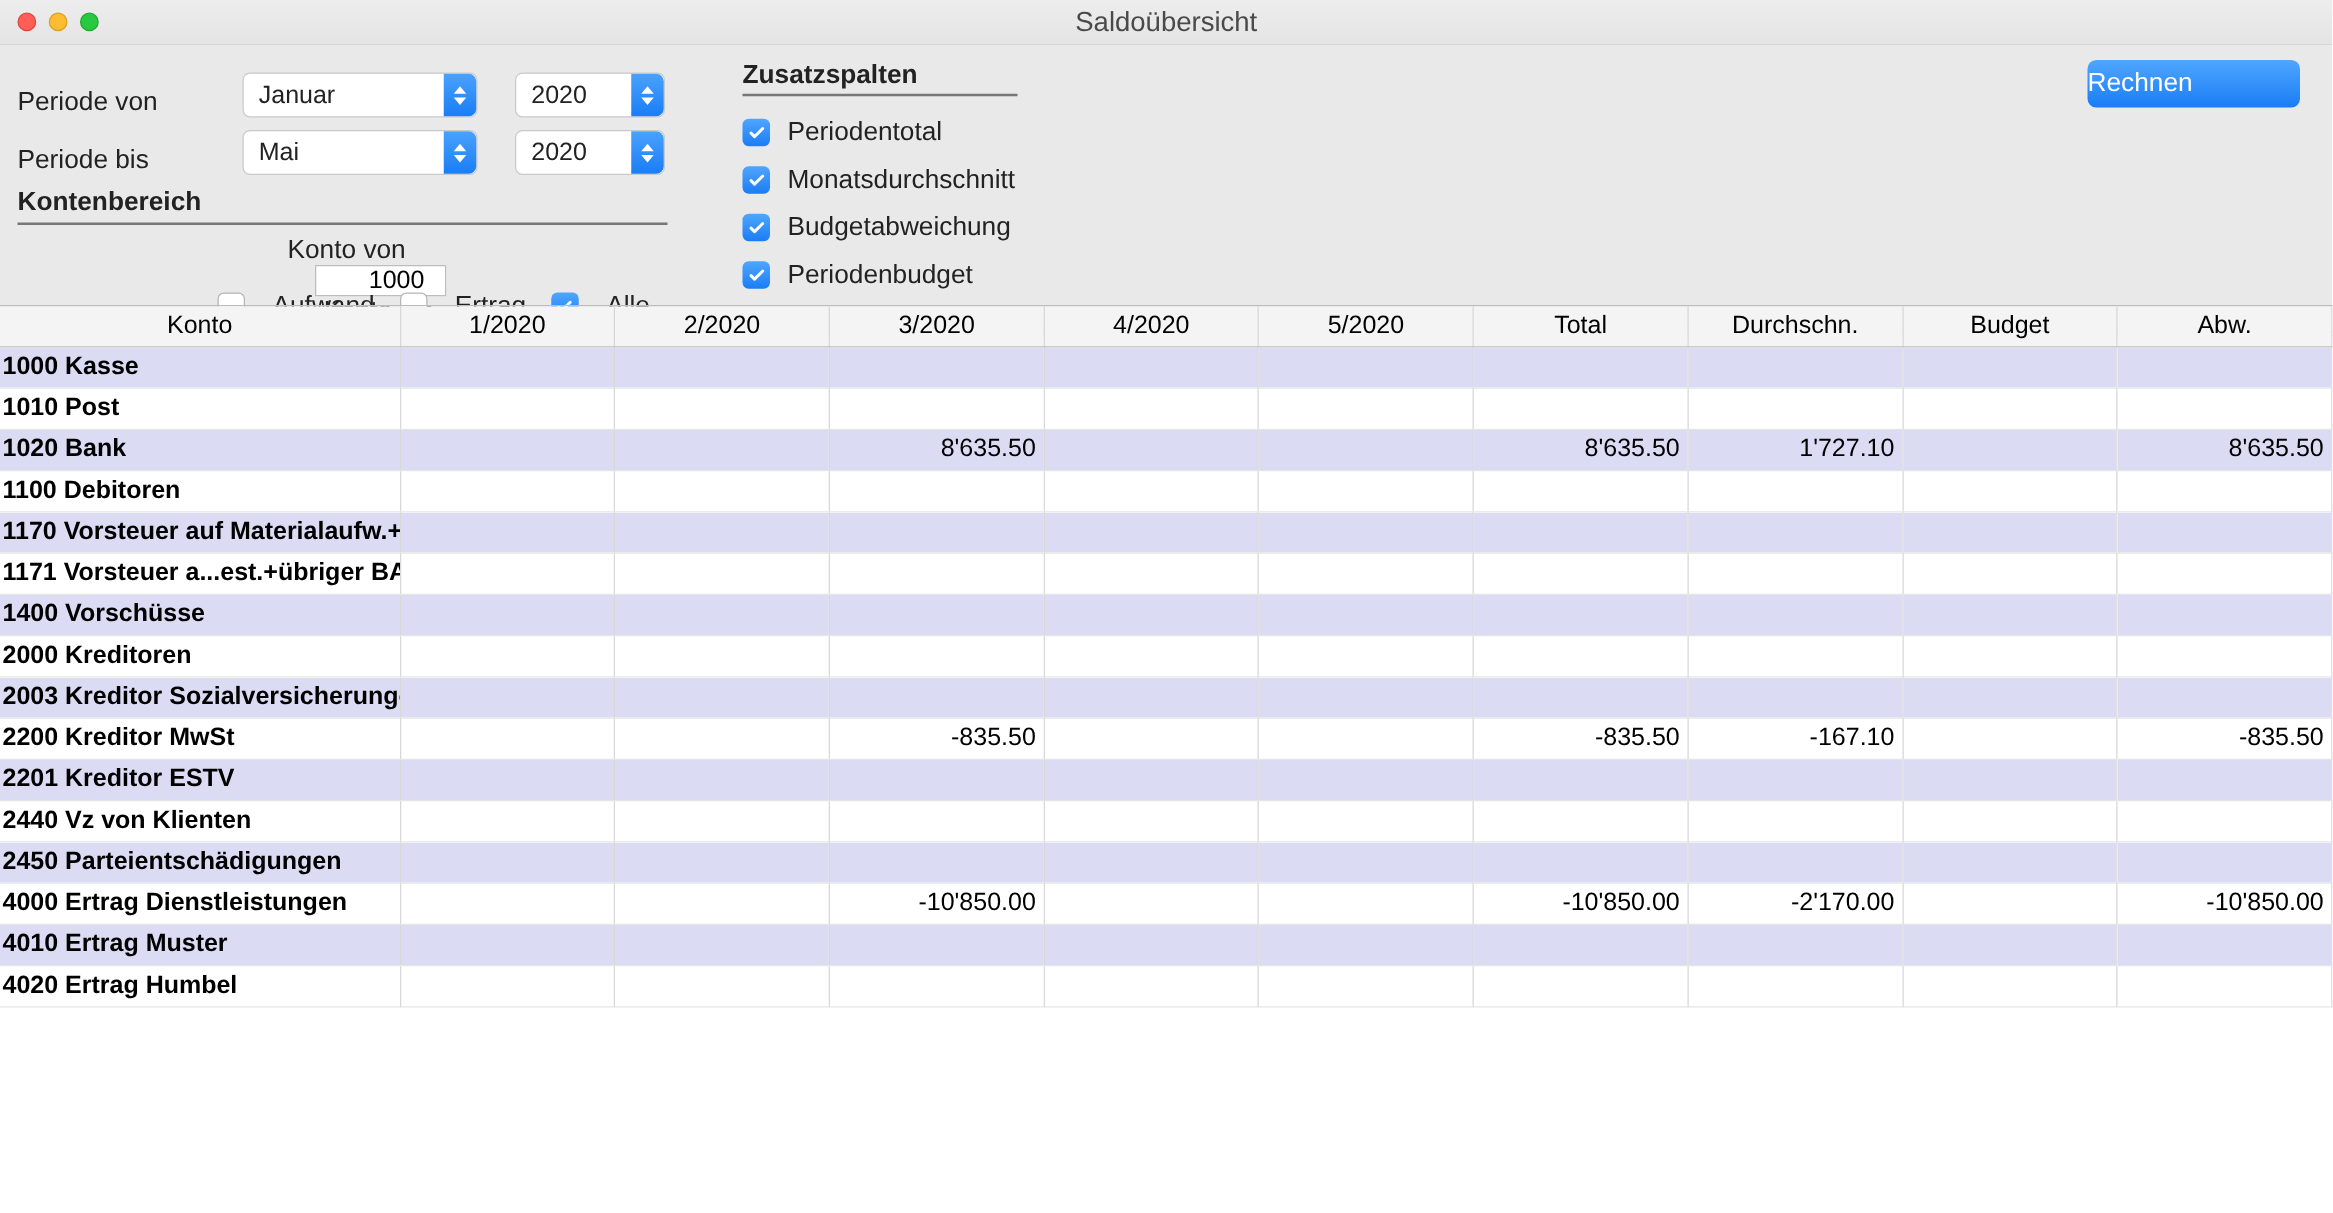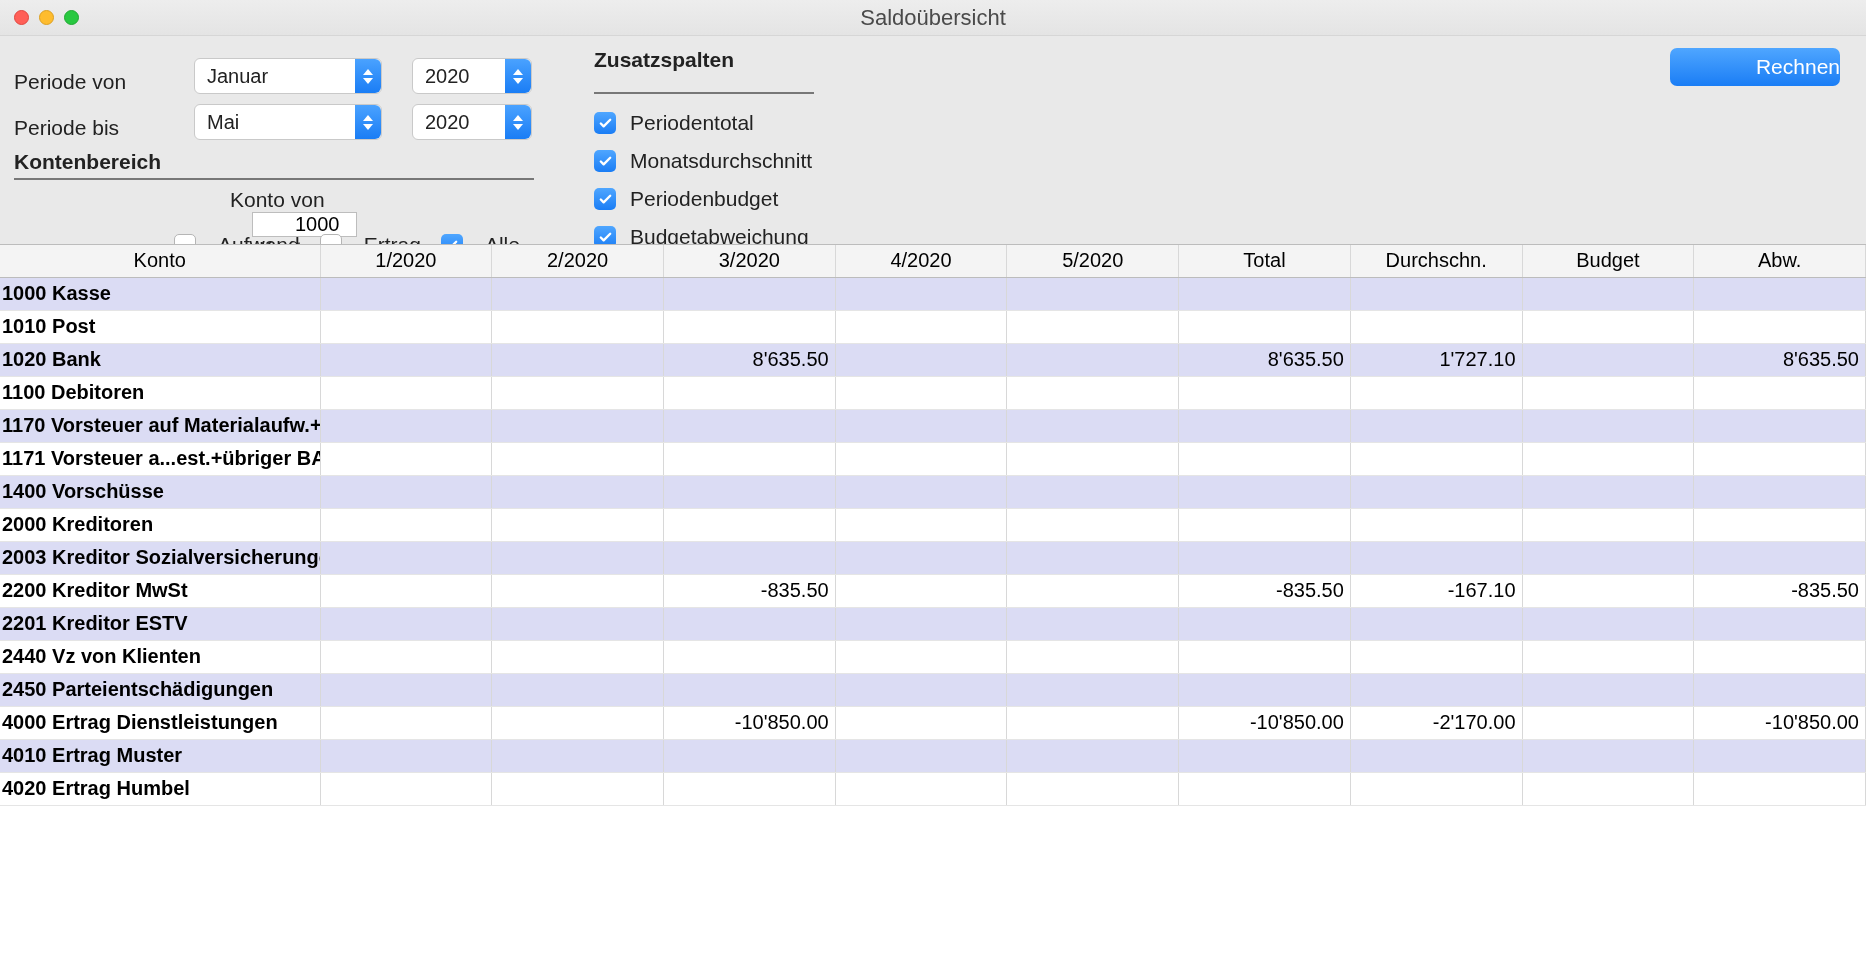--- a/index.html
+++ b/index.html
@@ -61,21 +61,21 @@
     content: ""; width: 0; height: 0;
     border-left: 5px solid transparent; border-right: 5px solid transparent;
   }
   .select .stepper::before { border-bottom: 6px solid #fff; margin-bottom: 3px; }
   .select .stepper::after  { border-top: 6px solid #fff; }
 
   .extra-col { width: 460px; }
   .section-heading {
     font-weight: bold;
     border-bottom: 2px solid #777;
-    padding-bottom: 20px;
+    padding-bottom: 3px;
     margin-bottom: 10px;
     display: inline-block;
     min-width: 220px;
   }
   .checkline { display: flex; align-items: center; height: 38px; }
   .chk {
     width: 22px; height: 22px; border-radius: 5px;
     background: linear-gradient(#4fa6ff, #1a7df5);
     display: flex; align-items: center; justify-content: center;
     margin-right: 14px;
@@ -85,21 +85,21 @@
 
   .btn-col { margin-left: auto; padding-right: 12px; }
   .btn {
     background: linear-gradient(#4fa6ff, #1a7df5);
     color: #fff;
     border: none;
     border-radius: 7px;
     height: 38px;
     width: 170px;
     font-size: 21px;
-    text-align: right;
+    text-align: left;
     line-height: 38px;
     cursor: pointer;
   }
 
   .konto-block { margin-top: 10px; }
   .konto-heading {
     font-weight: bold;
     border-bottom: 2px solid #777;
     padding-bottom: 4px;
     display: inline-block;
@@ -237,29 +237,29 @@
               </svg>
             </span>
             <span>Monatsdurchschnitt</span>
           </div>
           <div class="checkline">
             <span class="chk">
               <svg viewBox="0 0 16 16">
                 <path d="M3 8l3 3 7-7" stroke="#fff" stroke-width="2.5" fill="none" stroke-linecap="round" stroke-linejoin="round"></path>
               </svg>
             </span>
-            <span>Periodenbudget</span>
+            <span>Budgetabweichung</span>
           </div>
           <div class="checkline">
             <span class="chk">
               <svg viewBox="0 0 16 16">
                 <path d="M3 8l3 3 7-7" stroke="#fff" stroke-width="2.5" fill="none" stroke-linecap="round" stroke-linejoin="round"></path>
               </svg>
             </span>
-            <span>Budgetabweichung</span>
+            <span>Periodenbudget</span>
           </div>
         </div>
     </div>
 
     <div class="btn-col">
       <div class="btn">Rechnen</div>
     </div>
   </div>
 </div>
 

